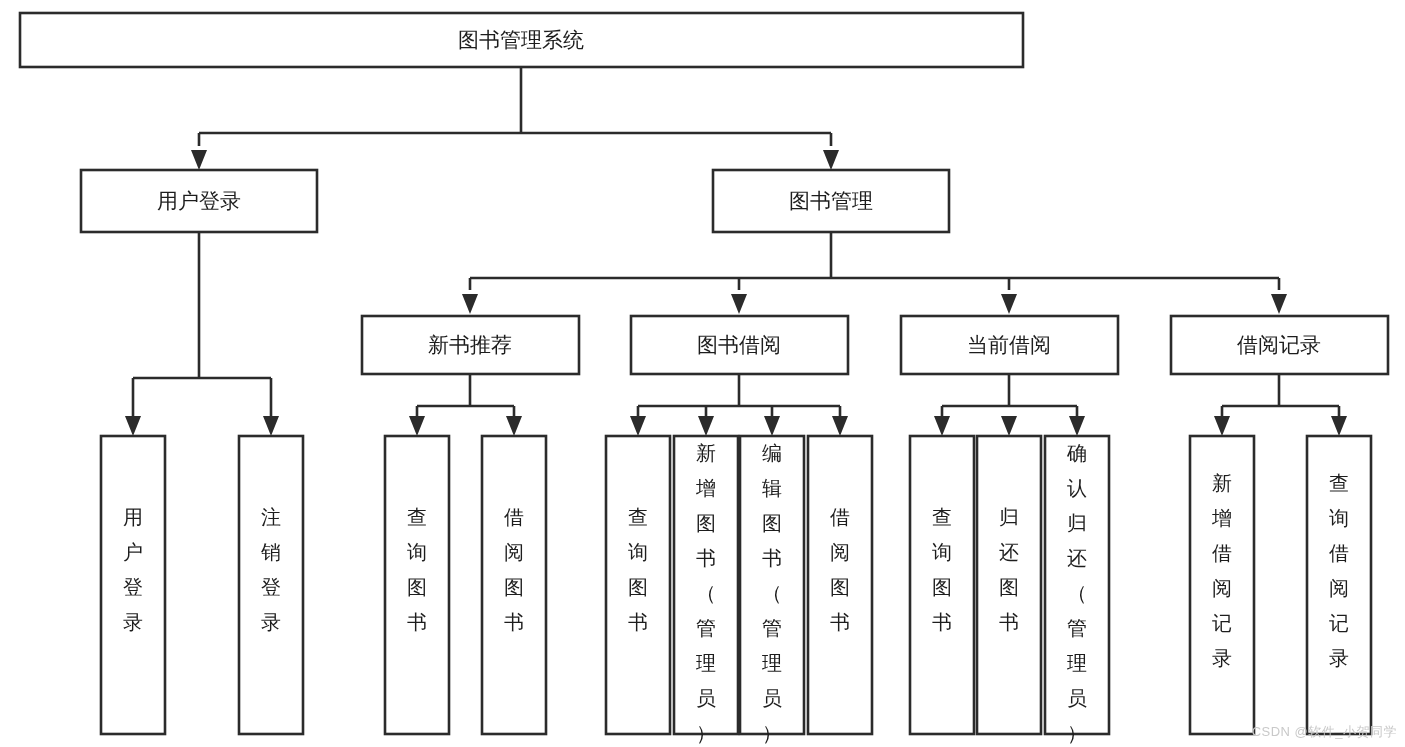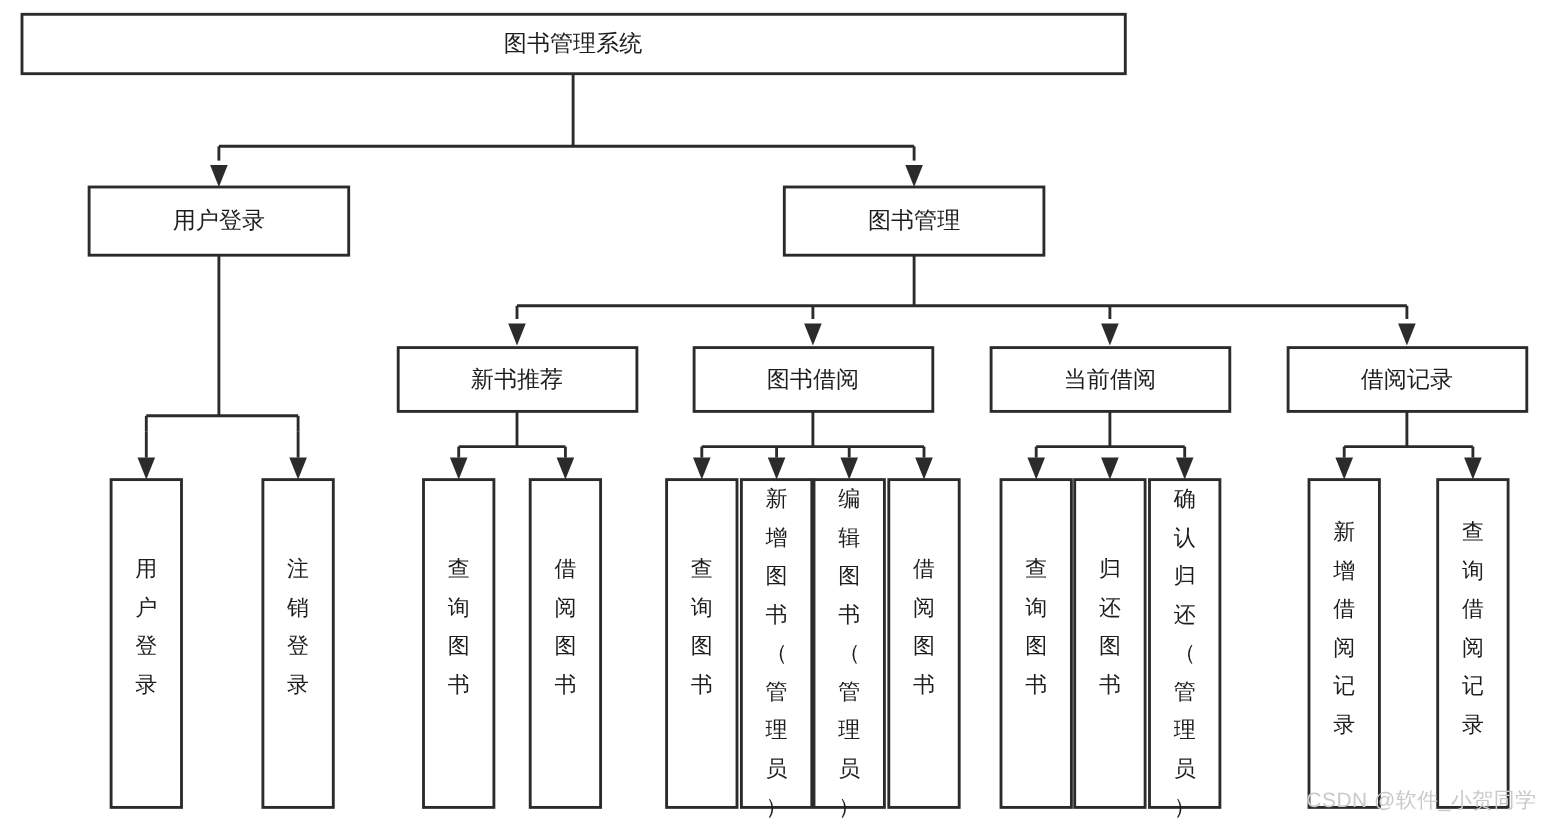--- a/index.html
+++ b/index.html
@@ -53,21 +53,21 @@
   }
   .arrow-head {
     fill: #2b2b2b;
     stroke: none;
   }
   .watermark {
     position: absolute;
     right: 8px;
     bottom: 6px;
     font-family: "Liberation Sans", "DejaVu Sans", sans-serif;
-    font-size: 19px;
+    font-size: 13px;
     color: #c9c9c9;
     letter-spacing: 0.5px;
     white-space: nowrap;
     pointer-events: none;
   }
 </style>
 </head>
 <body>
 
 <div id="diagram-root">

